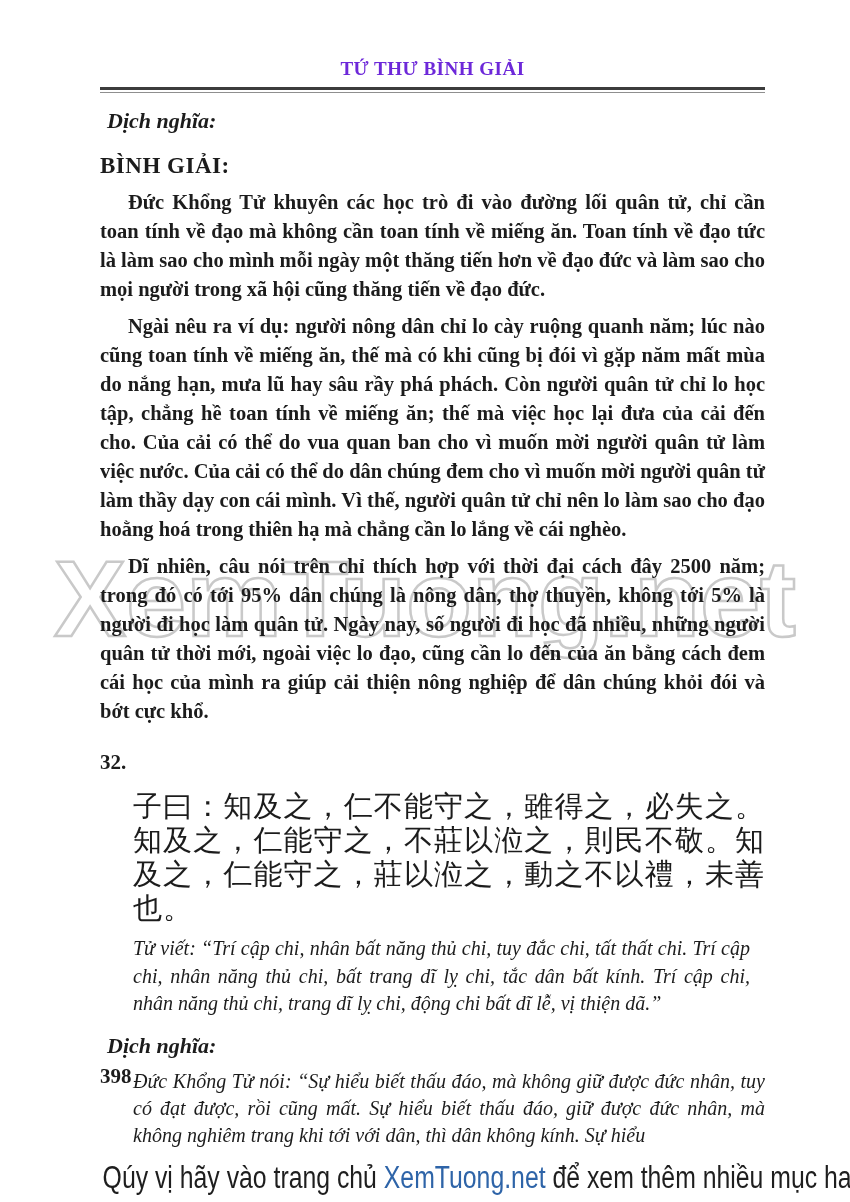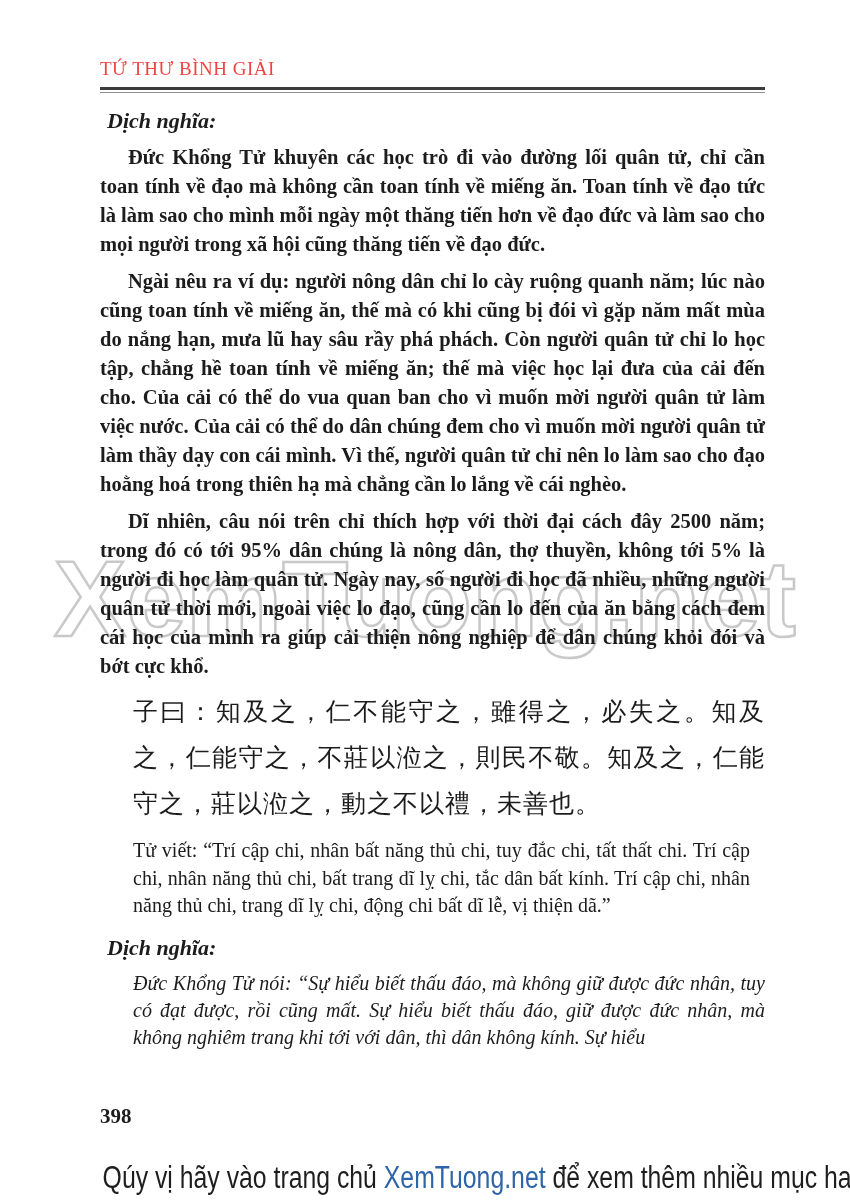--- a/index.html
+++ b/index.html
@@ -12,23 +12,24 @@
     font-family: "Liberation Serif", "DejaVu Serif", serif;
     overflow: hidden;
   }
   .content {
     position: relative;
     z-index: 1;
     padding: 58px 85px 0 100px;
   }
   .running-title {
     font-size: 19px;
-    font-weight: normal;
+    font-weight: bold;
     letter-spacing: 0.5px;
-    color: #ef4444;
+    color: #6d28d9;
+    text-align: center;
   }
   .header-rule {
     margin-top: 7px;
     height: 2px;
     border-top: 3px solid #3c3c3c;
     border-bottom: 1px solid #8f8f8f;
   }
   .h-italic {
     font-size: 22px;
     font-weight: bold;
@@ -55,36 +56,37 @@
     text-indent: 28px;
     margin: 0 0 8px 0;
     font-weight: bold;
   }
   .entry-num {
     font-size: 21px;
     font-weight: bold;
     margin: 24px 0 14px 0;
   }
   .chinese {
-    font-size: 25px;
-    line-height: 46px;
+    font-size: 29px;
+    line-height: 34px;
     margin: 0 0 0 33px;
     letter-spacing: 1px;
     text-align: justify;
   }
   .translit {
+    font-style: italic;
     font-size: 20px;
     line-height: 27.5px;
     margin: 10px 15px 0 33px;
     text-align: justify;
   }
   .pageno {
     position: absolute;
     left: 100px;
-    top: 1104px;
+    top: 1064px;
     font-size: 21px;
     font-weight: bold;
     z-index: 1;
   }
   .watermark {
     position: absolute;
     top: 536px;
     left: 50%;
     transform: translateX(-50%);
     z-index: 0;
@@ -124,24 +126,26 @@
 
   <div class="watermark">XemTuong.net</div>
 
   <div class="content">
 
     <div class="running-title">TỨ THƯ BÌNH GIẢI</div>
     <div class="header-rule"></div>
 
     <div class="h-italic">Dịch nghĩa:</div>
 
+    <div class="bg-head">BÌNH GIẢI:</div>
     <p class="body-para">Đức Khổng Tử khuyên các học trò đi vào đường lối quân tử, chỉ cần toan tính về đạo mà không cần toan tính về miếng ăn. Toan tính về đạo tức là làm sao cho mình mỗi ngày một thăng tiến hơn về đạo đức và làm sao cho mọi người trong xã hội cũng thăng tiến về đạo đức.</p>
     <p class="body-para">Ngài nêu ra ví dụ: người nông dân chỉ lo cày ruộng quanh năm; lúc nào cũng toan tính về miếng ăn, thế mà có khi cũng bị đói vì gặp năm mất mùa do nắng hạn, mưa lũ hay sâu rầy phá phách. Còn người quân tử chỉ lo học tập, chẳng hề toan tính về miếng ăn; thế mà việc học lại đưa của cải đến cho. Của cải có thể do vua quan ban cho vì muốn mời người quân tử làm việc nước. Của cải có thể do dân chúng đem cho vì muốn mời người quân tử làm thầy dạy con cái mình. Vì thế, người quân tử chỉ nên lo làm sao cho đạo hoằng hoá trong thiên hạ mà chẳng cần lo lắng về cái nghèo.</p>
     <p class="body-para">Dĩ nhiên, câu nói trên chỉ thích hợp với thời đại cách đây 2500 năm; trong đó có tới 95% dân chúng là nông dân, thợ thuyền, không tới 5% là người đi học làm quân tử. Ngày nay, số người đi học đã nhiều, những người quân tử thời mới, ngoài việc lo đạo, cũng cần lo đến của ăn bằng cách đem cái học của mình ra giúp cải thiện nông nghiệp để dân chúng khỏi đói và bớt cực khổ.</p>
 
+    <div class="entry-num">32.</div>
     <p class="chinese">子曰：知及之，仁不能守之，雖得之，必失之。知及之，仁能守之，不莊以涖之，則民不敬。知及之，仁能守之，莊以涖之，動之不以禮，未善也。</p>
     <p class="translit">Tử viết: “Trí cập chi, nhân bất năng thủ chi, tuy đắc chi, tất thất chi. Trí cập chi, nhân năng thủ chi, bất trang dĩ lỵ chi, tắc dân bất kính. Trí cập chi, nhân năng thủ chi, trang dĩ lỵ chi, động chi bất dĩ lễ, vị thiện dã.”</p>
 
     <div class="h-italic">Dịch nghĩa:</div>
     <p class="quote">Đức Khổng Tử nói: “Sự hiểu biết thấu đáo, mà không giữ được đức nhân, tuy có đạt được, rồi cũng mất. Sự hiểu biết thấu đáo, giữ được đức nhân, mà không nghiêm trang khi tới với dân, thì dân không kính. Sự hiểu</p>
 
   </div>
 
   <div class="pageno">398</div>
 

